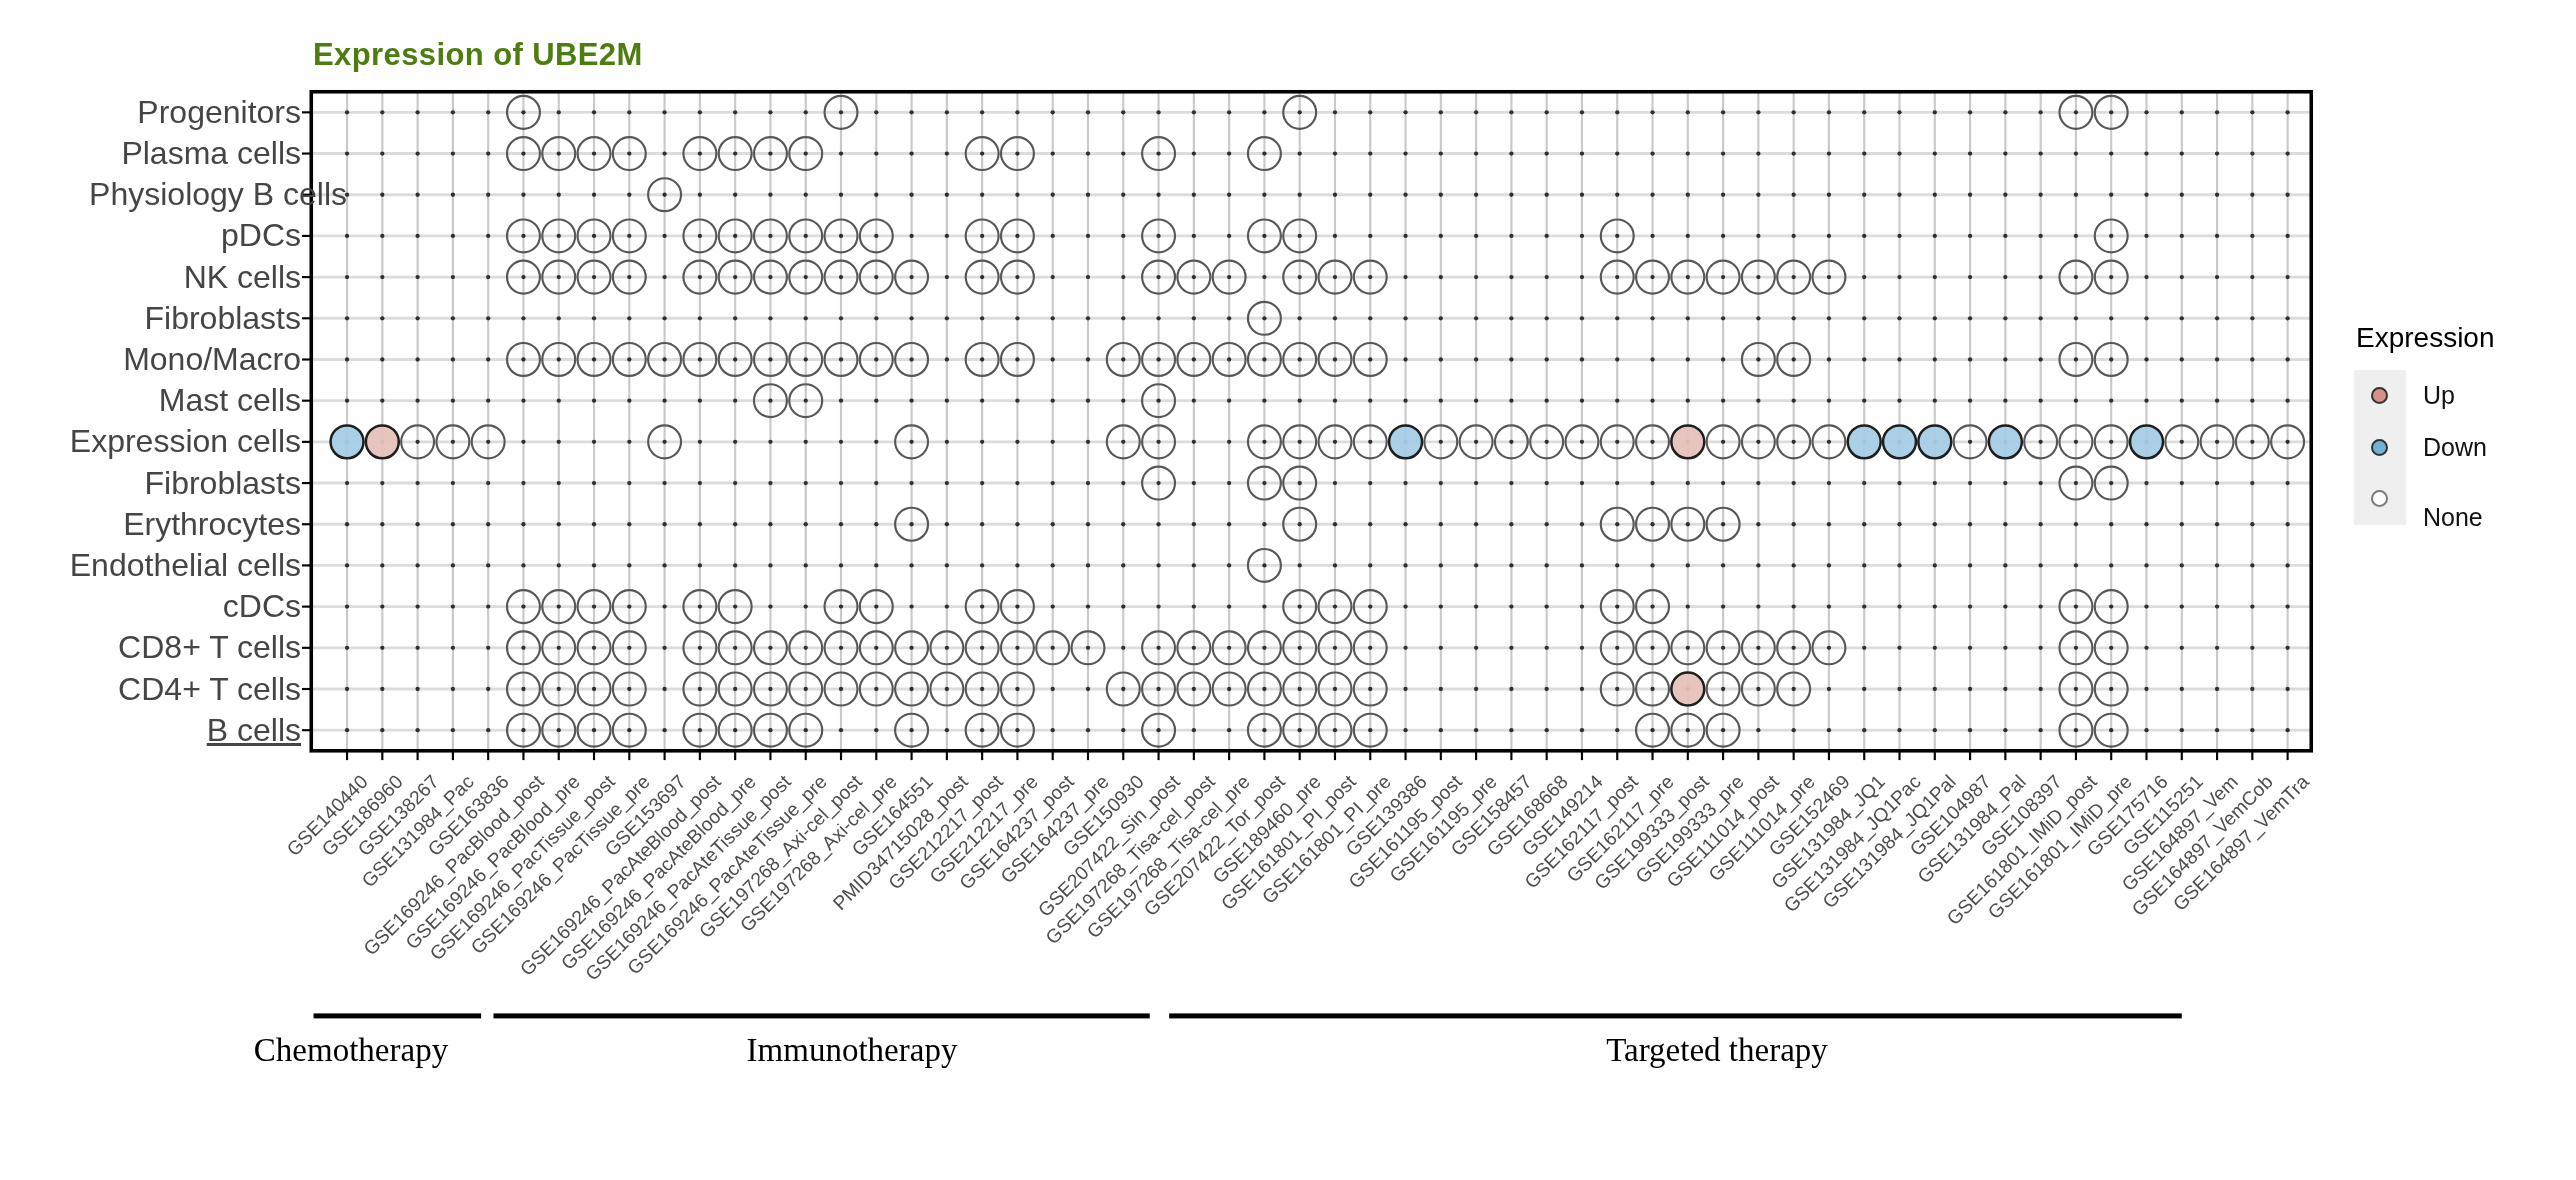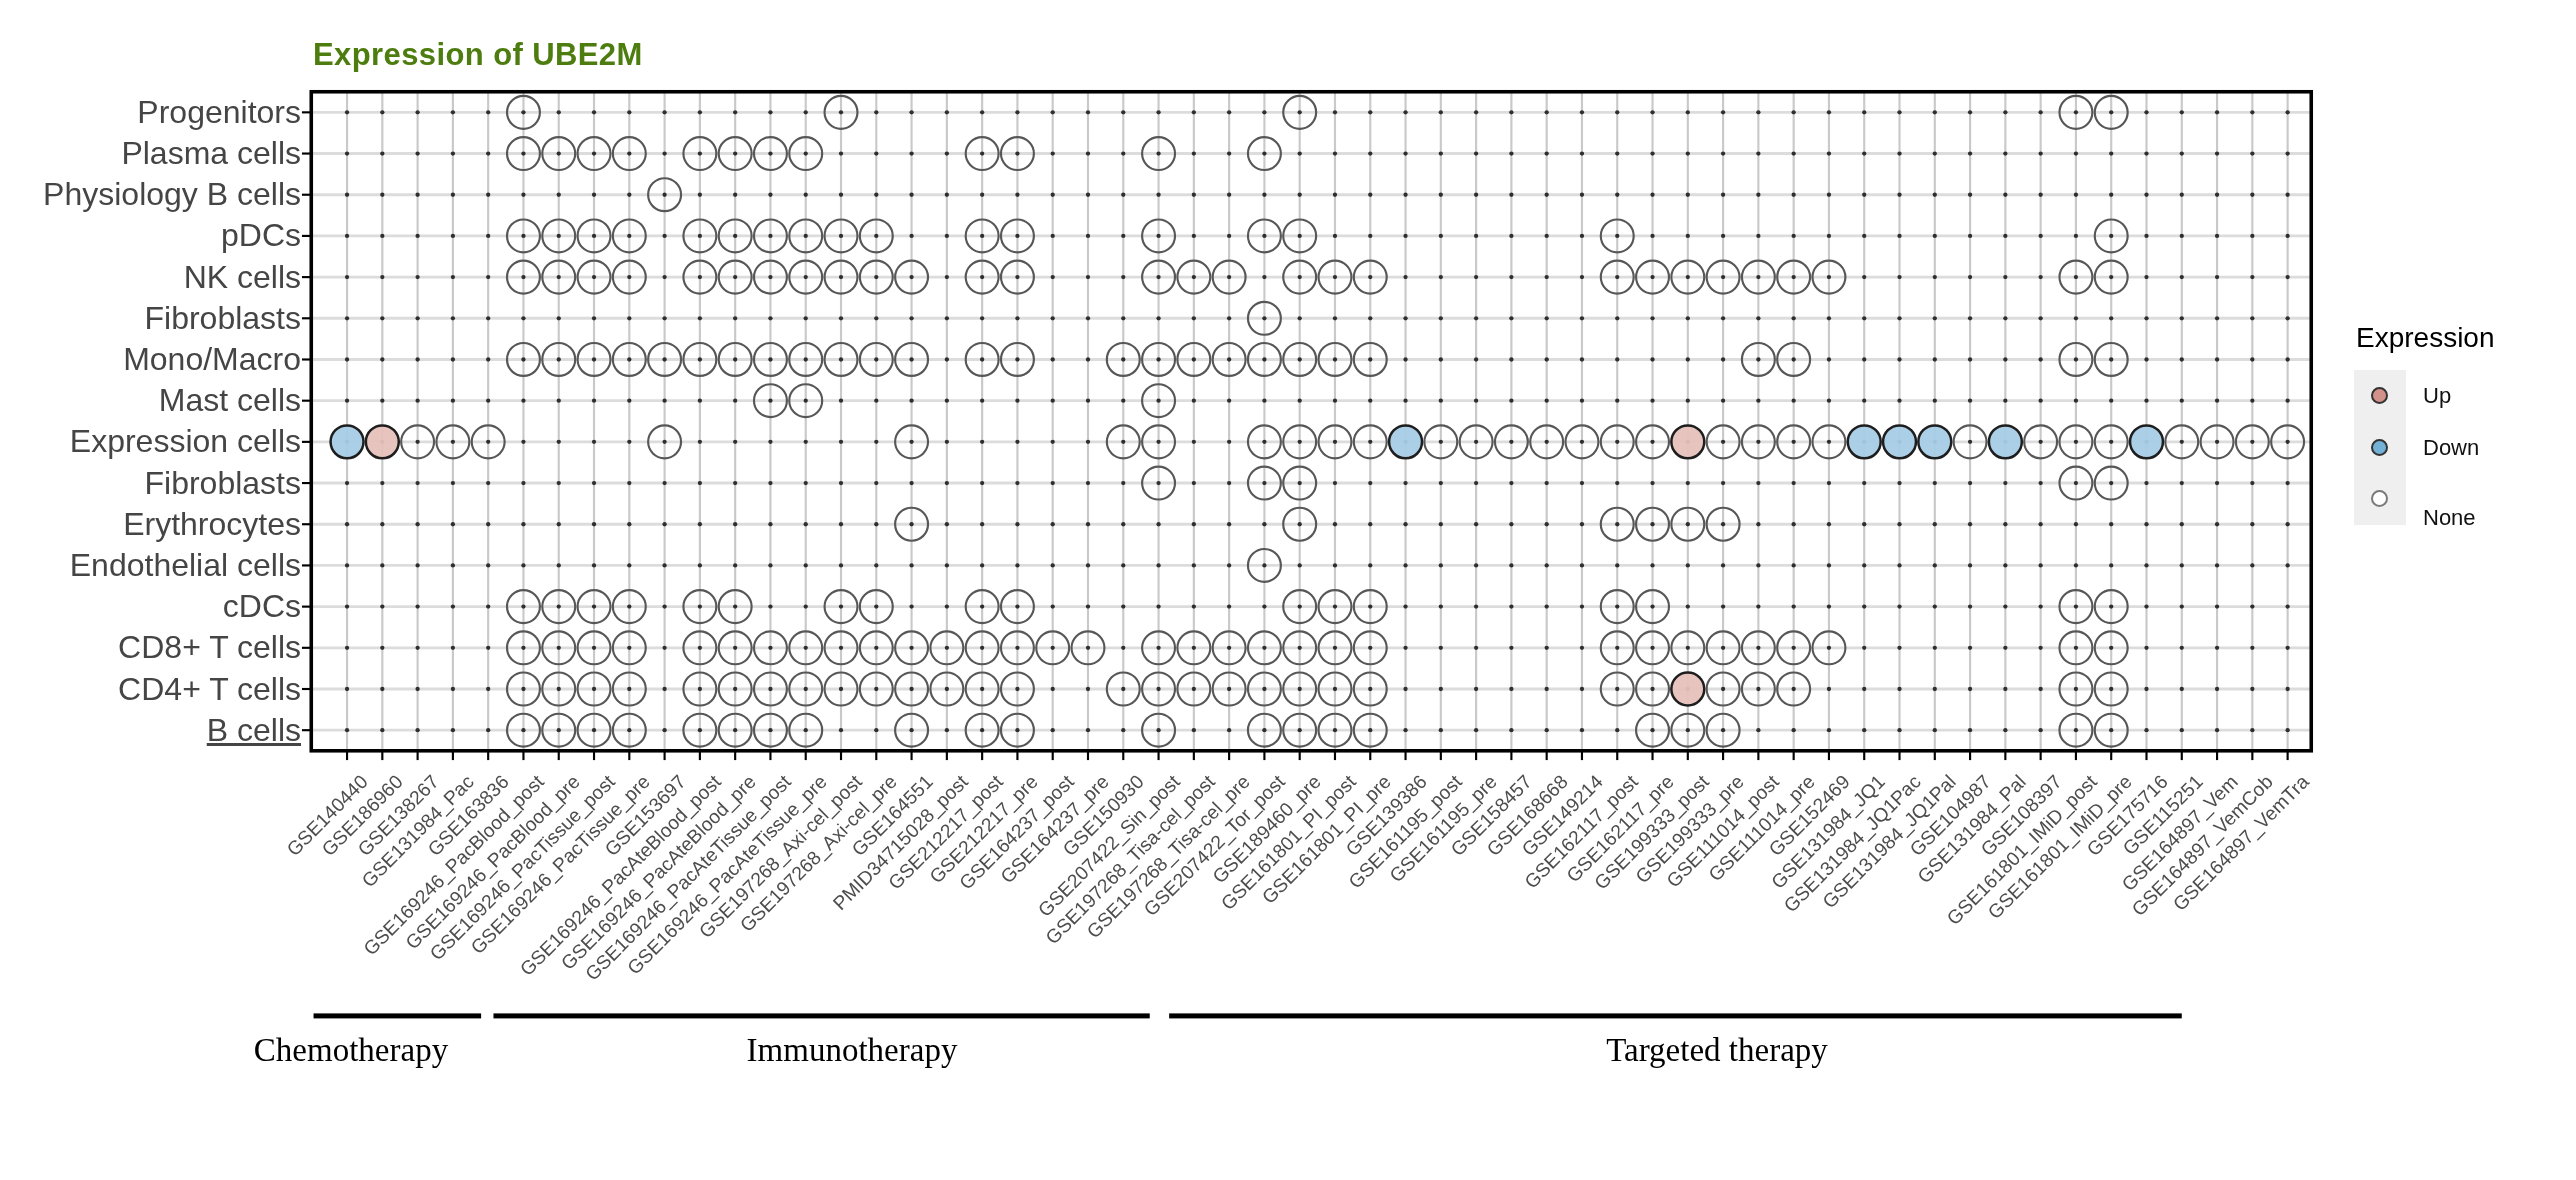--- a/index.html
+++ b/index.html
@@ -8,21 +8,21 @@
   #plot-svg{position:absolute;left:0;top:0;}
   .page-title{position:absolute;left:313px;top:37px;font-size:31px;color:#4d7c0f;letter-spacing:0.4px;font-weight:bold;}
   .ylab{position:absolute;left:0;width:301px;text-align:right;font-size:32px;line-height:29px;color:#454545;white-space:nowrap;}
   .xlab{position:absolute;font-size:19.3px;color:#4d4d4d;white-space:nowrap;
         transform:translateX(-100%) rotate(-45deg);transform-origin:100% 0%;}
   .grouplab{position:absolute;width:644px;text-align:center;font-size:33px;color:#000;
         font-family:"Liberation Serif","DejaVu Serif",serif;}
   .legend-title{position:absolute;left:2356px;top:322px;font-size:28px;color:#000;}
   .legend-strip{position:absolute;left:2354px;top:370px;width:52px;height:155px;background:#efefef;}
   .legend-dot{position:absolute;width:17px;height:17px;border-radius:50%;box-sizing:border-box;border:2.1px solid #333;}
-  .legend-label{position:absolute;left:2423px;font-size:22px;line-height:29px;color:#111;}
+  .legend-label{position:absolute;left:2423px;font-size:25px;line-height:29px;color:#111;}
 </style>
 </head>
 <body>
 
 <div id="app">
   <svg id="plot-svg" width="2576" height="1181" viewBox="0 0 3600 1650">
       <g>
         <line x1="485" y1="128" x2="485" y2="1049" stroke="#c9c9c9" stroke-width="3"></line>
         <line x1="534.309" y1="128" x2="534.309" y2="1049" stroke="#c9c9c9" stroke-width="3"></line>
         <line x1="583.6179999999999" y1="128" x2="583.6179999999999" y2="1049" stroke="#c9c9c9" stroke-width="3"></line>
@@ -1320,21 +1320,21 @@
         <rect x="689.63235" y="1416" width="917.1474" height="7" fill="#000"></rect>
         <rect x="1633.8997" y="1416" width="1415.1682999999998" height="7" fill="#000"></rect>
       </g>
     </svg>
 
   <div class="page-title">Expression of UBE2M</div>
 
   <div id="ylabs">
       <div class="ylab" style="top: 98px;">Progenitors</div>
       <div class="ylab" style="top: 139px;">Plasma cells</div>
-      <div class="ylab" style="top: 180px;">Physiology B cells</div>
+      <div class="ylab" style="top: 180px; padding-left: 46px;">Physiology B cells</div>
       <div class="ylab" style="top: 221px;">pDCs</div>
       <div class="ylab" style="top: 263px;">NK cells</div>
       <div class="ylab" style="top: 304px;">Fibroblasts</div>
       <div class="ylab" style="top: 345px;">Mono/Macro</div>
       <div class="ylab" style="top: 386px;">Mast cells</div>
       <div class="ylab" style="top: 427px;">Expression cells</div>
       <div class="ylab" style="top: 469px;">Fibroblasts</div>
       <div class="ylab" style="top: 510px;">Erythrocytes</div>
       <div class="ylab" style="top: 551px;">Endothelial cells</div>
       <div class="ylab" style="top: 592px;">cDCs</div>

